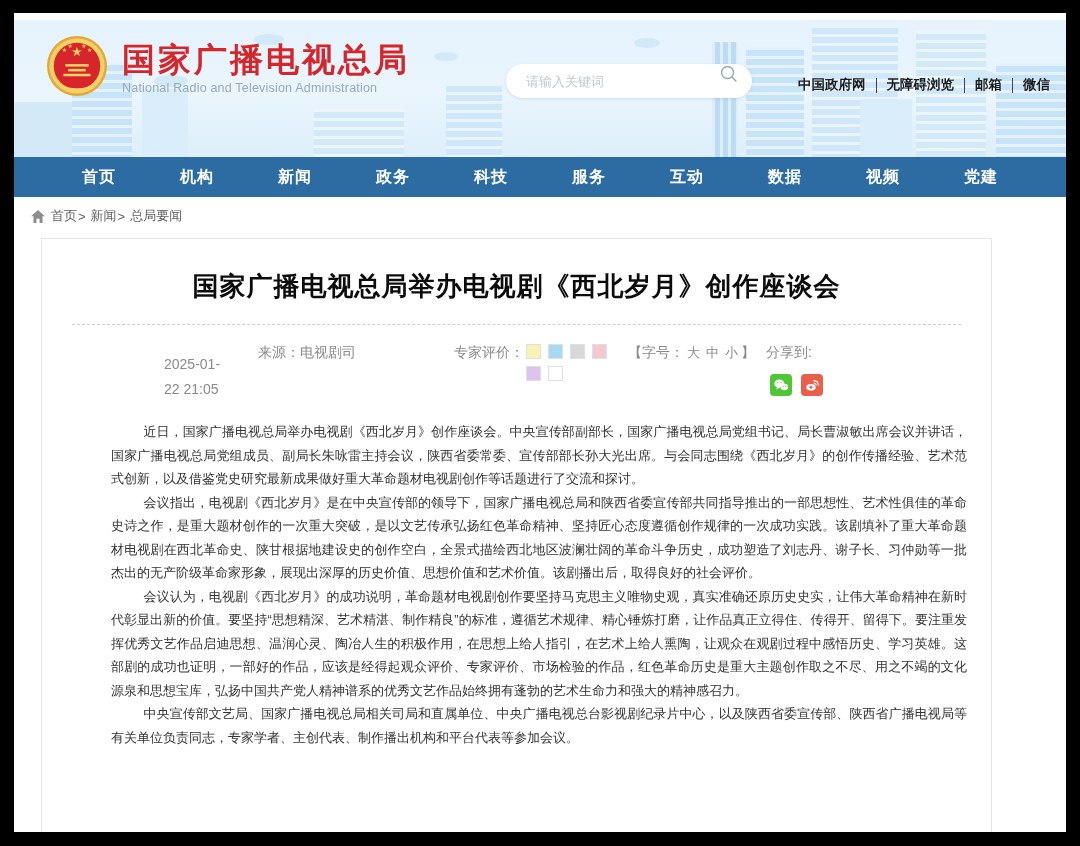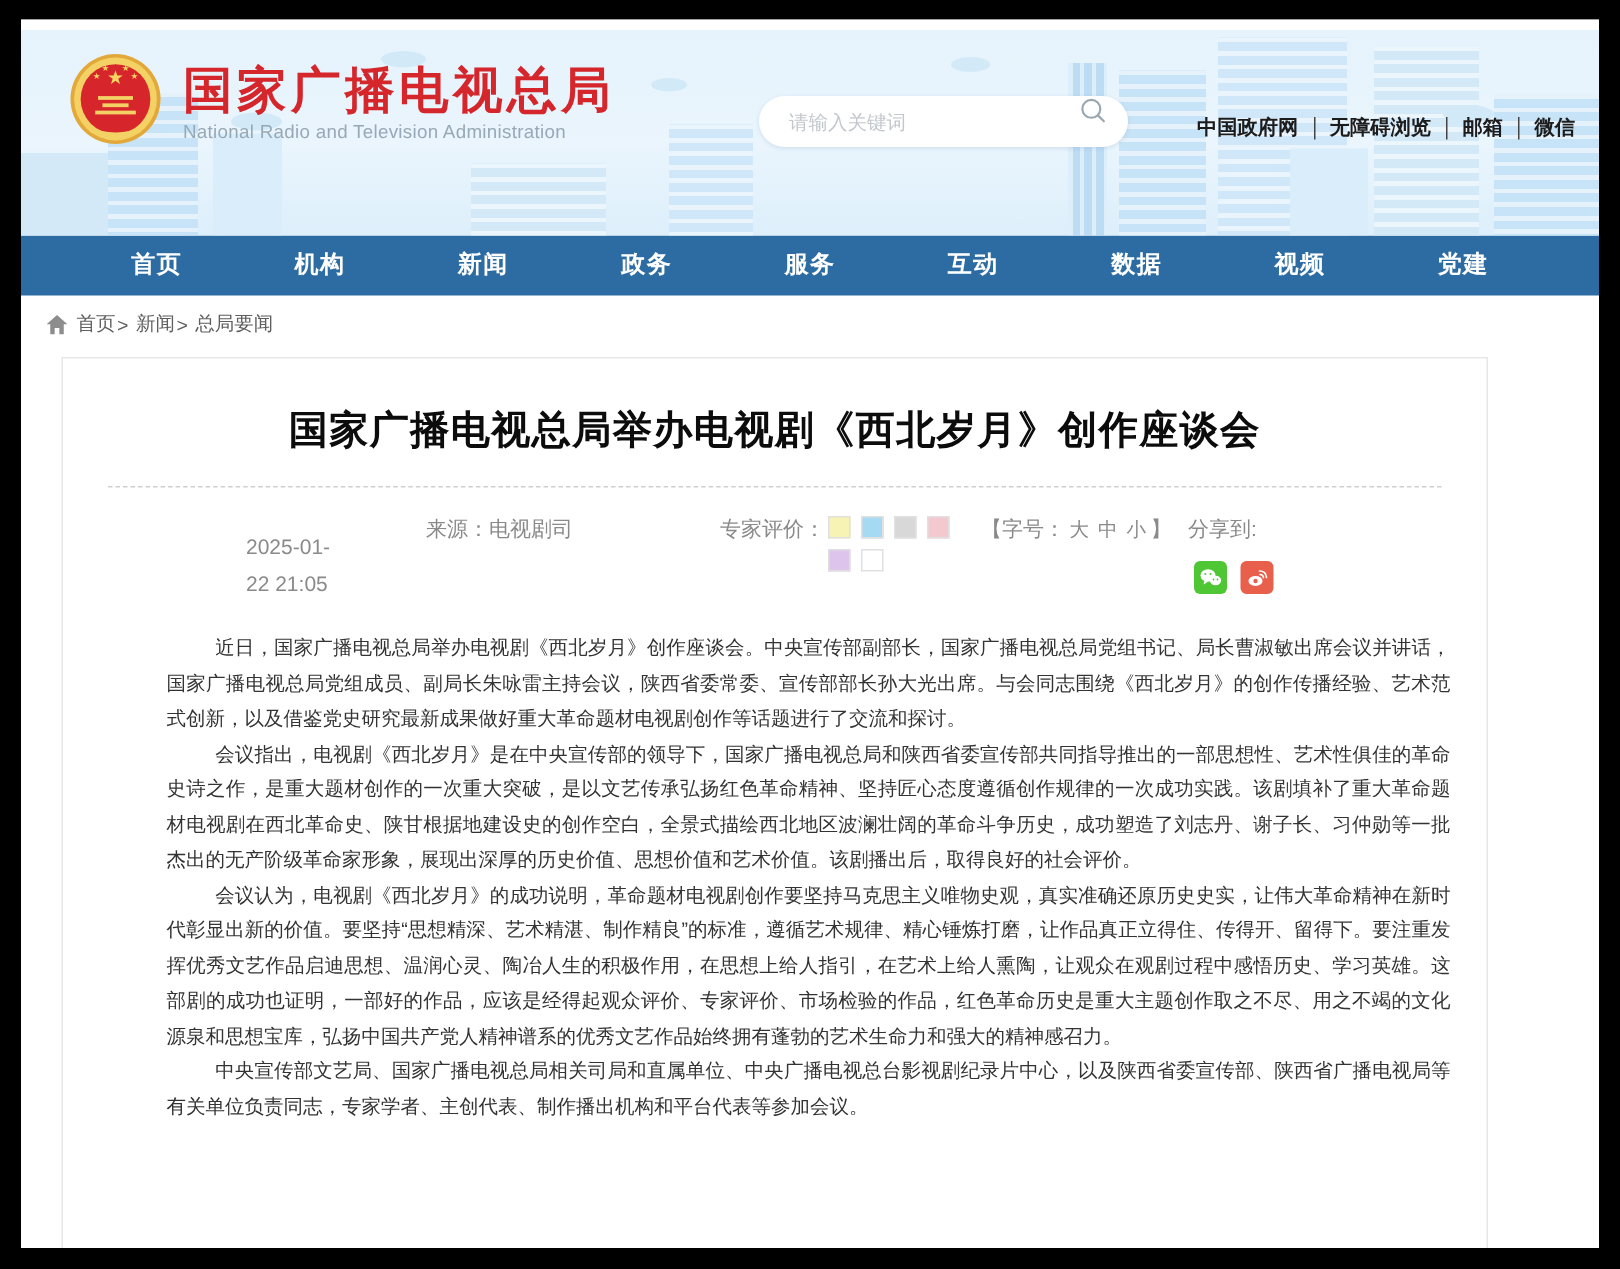--- a/index.html
+++ b/index.html
@@ -41,21 +41,21 @@
   .crumbs .bc { cursor:pointer; }
   .crumbs .sep { margin:0 5px 0 1px; }
 
   
   .article { margin:3px 74px 0 27px; border:1px solid #e7e7e7; background:#fff; height:780px; }
   .article-title { padding:30px 60px 20px; text-align:center; font-size:26px; font-weight:bold; color:#0c0c0c; letter-spacing:1px; }
   .title-sep { margin:0 30px; border-bottom:1px dashed #cfcfcf; }
 
   .meta { display:flex; align-items:flex-start; padding:15px 20px 4px 122px; color:#8a8a8a; font-size:14px; line-height:25px; }
   .meta-date { width:68px;margin-top:12px; }
-  .meta-source { margin-left:52px; white-space:nowrap;text-align:right; }
+  .meta-source { margin-left:26px; white-space:nowrap;text-align:right; }
   .meta-eye { margin-left:98px; display:flex; }
   .meta-eye .lbl { white-space:nowrap; }
   .swatches { display:flex; flex-wrap:wrap; width:96px; margin-left:2px; padding-top:4px; }
   .sw { width:15px; height:15px; margin:0 7px 7px 0; border:1px solid #e0e0e0; cursor:pointer; }
   .meta-font { margin-left:6px; width:132px; }
   .fs-opt { font-size:13px; margin:0 3px; cursor:pointer; }
   .meta-share { margin-left:6px; }
   .share-icons { display:flex; gap:9px; margin-top:9px; margin-left:4px; }
   .share-btn { width:22px; height:22px; border-radius:4px; display:flex; align-items:center; justify-content:center; cursor:pointer; }
   .share-wechat { background:#4fc735; }
@@ -133,20 +133,21 @@
       <span class="divider"></span>
       <span class="lk">微信</span>
     </div>
   </div>
 
   <div class="nav">
     <div class="nav-item">首页</div>
     <div class="nav-item">机构</div>
     <div class="nav-item">新闻</div>
     <div class="nav-item">政务</div>
+    <div class="nav-item">科技</div>
     <div class="nav-item">服务</div>
     <div class="nav-item">互动</div>
     <div class="nav-item">数据</div>
     <div class="nav-item">视频</div>
     <div class="nav-item">党建</div>
   </div>
 
   <div class="crumbs">
     <span class="home-icon">
       <svg width="14" height="13" viewBox="0 0 16 15">

